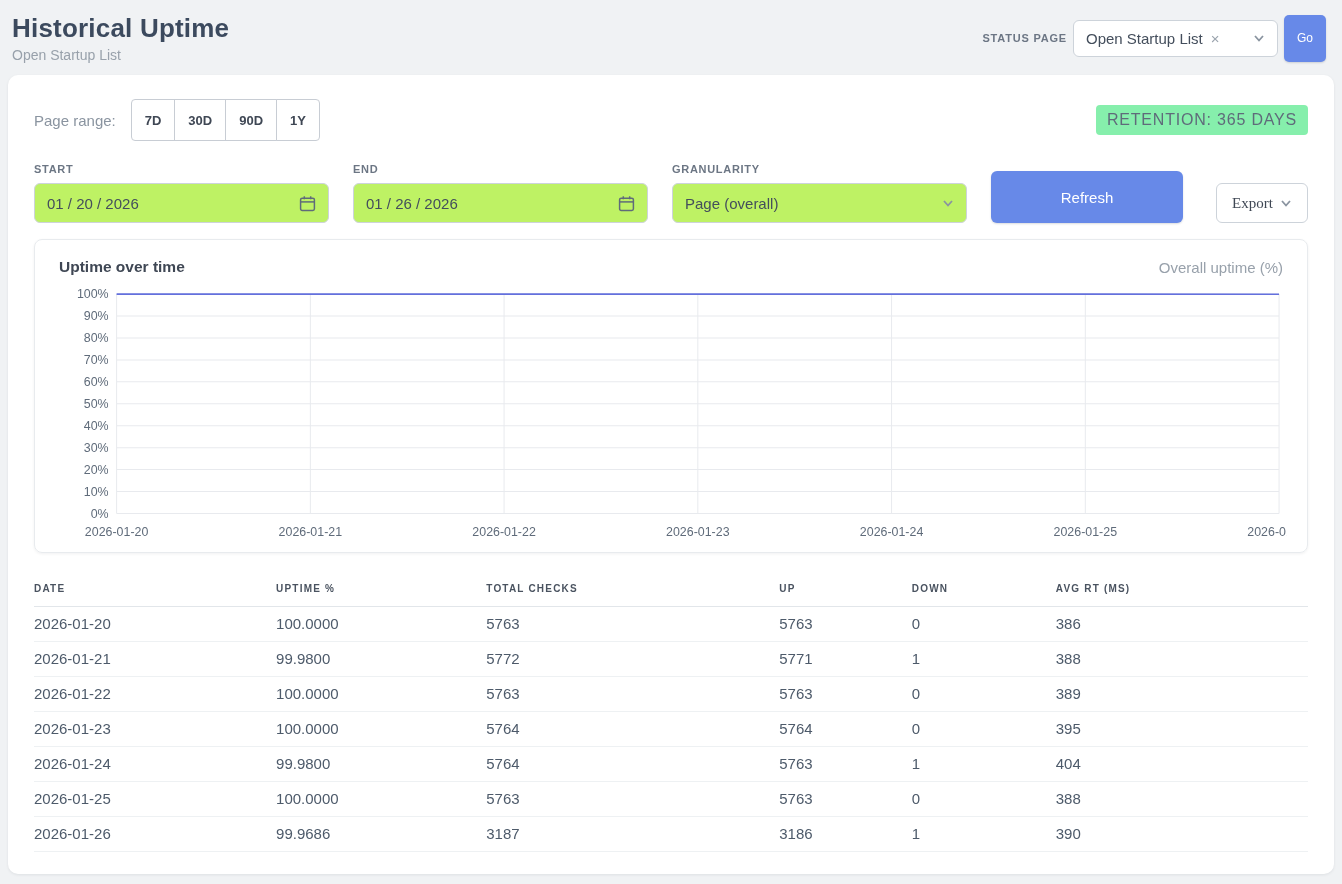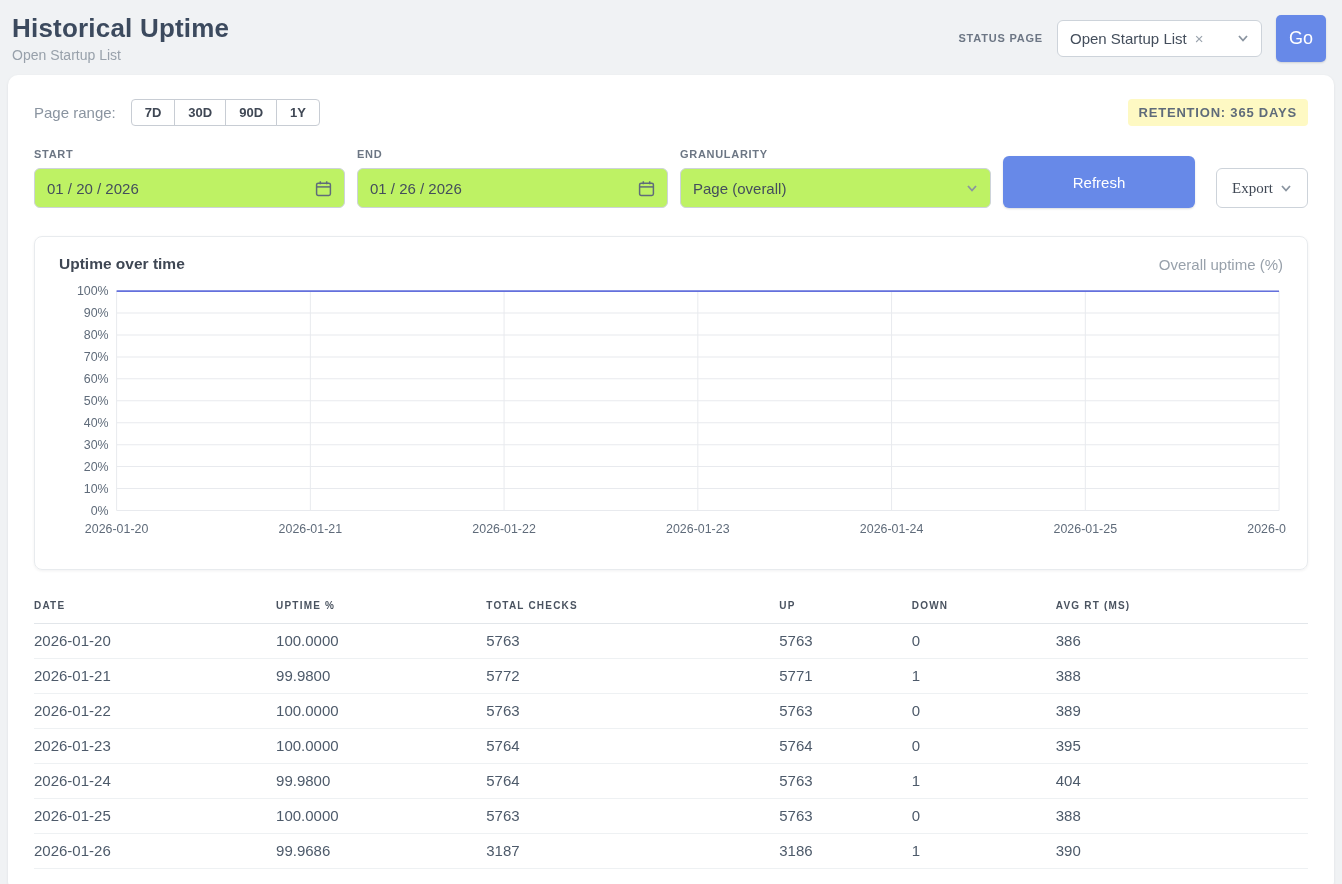--- a/index.html
+++ b/index.html
@@ -12,67 +12,67 @@
     overflow: hidden;
   }
 
   
   .page-header {
     display: flex; align-items: center; justify-content: space-between;
     padding: 13px 16px 12px 12px;
   }
   .page-title { font-size: 26px; font-weight: 700; color: #3c4a5e; letter-spacing: .2px; }
   .page-subtitle { font-size: 14px; color: #98a1ab; margin-top: 3px; }
-  .header-right { display: flex; align-items: center; gap: 14px; }
+  .header-right { display: flex; align-items: center; gap: 6px; }
   .small-label {
     font-size: 11px; font-weight: 700; letter-spacing: .8px;
     color: #6c7684; text-transform: uppercase;
   }
   .status-select {
     display: flex; align-items: center; gap: 6px;
     background: #fff; border: 1px solid #cdd3da; border-radius: 6px;
     height: 37px; padding: 0 12px; min-width: 205px; cursor: pointer;
     font-size: 15px; color: #444e5c;
   }
   .status-select .clear { color: #9aa3ad; font-size: 15px; margin-left: 2px; cursor: pointer; }
   .chevron { width: 12px; height: 12px; stroke: #8a94a0; fill: none; stroke-width: 1.8; flex: none; }
   .status-select .chevron { margin-left: auto; }
   .btn { cursor: pointer; border: none; font-family: inherit; }
   .btn-primary {
     background: #6789e8; color: #fff; border-radius: 5px;
     box-shadow: 0 1px 2px rgba(16,24,40,.15);
   }
-  .go-btn { height: 47px; padding: 12px 13px; font-size: 18px; }
+  .go-btn { height: 47px; padding: 12px 13px; font-size: 12px; }
 
   
   .main-card {
     background: #fff; margin: 0 8px; border-radius: 10px;
     box-shadow: 0 1px 3px rgba(16,24,40,.08);
     padding: 24px 26px 16px 26px;
   }
 
   
   .quick-row { display: flex; align-items: center; }
   .quick-label { font-size: 15px; color: #8a94a0; margin-right: 15px; }
   .segmented { display: inline-flex; }
   .segmented .seg-btn {
     background: #fff; border: 1px solid #c8cdd4; color: #3f4754;
     font-size: 13px; font-weight: 600; padding: 5px 13px; margin-left: -1px;
-    height: 27px; line-height: 15px;
+    height: 42px; line-height: 15px;
   }
   .segmented .seg-btn:first-child { border-radius: 4px 0 0 4px; margin-left: 0; }
   .segmented .seg-btn:last-child { border-radius: 0 4px 4px 0; }
   .retention-badge {
-    margin-left: auto; background: #fef9c3; color: #5f6b7a;
-    font-size: 13px; font-weight: 700; letter-spacing: .8px;
+    margin-left: auto; background: #86efac; color: #5f6b7a;
+    font-size: 16px; font-weight: 400; letter-spacing: .8px;
     border-radius: 4px; padding: 6px 11px;
   }
 
   
-  .form-row { display: flex; gap: 12px; margin-top: 22px; align-items: flex-end; }
+  .form-row { display: flex; gap: 24px; margin-top: 22px; align-items: flex-end; }
   .field { flex: 1; }
   .field-label {
     display: block; font-size: 11px; font-weight: 700; letter-spacing: .7px;
     color: #6c7684; margin-bottom: 8px; text-transform: uppercase;
   }
   .input-box {
     display: flex; align-items: center; justify-content: space-between;
     height: 40px; border: 1px solid #cdd3da; border-radius: 6px;
     background: #bef264; padding: 0 12px; font-size: 15px; color: #444e5c;
     cursor: text;
@@ -82,23 +82,23 @@
   .refresh-btn { width: 192px; height: 52px; font-size: 15px; border-radius: 6px; flex: none; }
   .export-btn {
     width: 92px; height: 40px; flex: none; margin-left: 9px;
     display: flex; align-items: center; justify-content: center; gap: 7px;
     background: #fff; border: 1px solid #cdd3da; border-radius: 6px;
     font-size: 15px; color: #3f4754; font-family: Liberation Serif, serif;
   }
 
   
   .chart-card {
-    margin-top: 28px; border: 1px solid #e8ebee; border-radius: 8px;
+    margin-top: 16px; border: 1px solid #e8ebee; border-radius: 8px;
     box-shadow: 0 1px 3px rgba(16,24,40,.06);
-    padding: 18px 20px 24px 20px;
+    padding: 18px 20px 4px 20px;
   }
   .chart-head { display: flex; align-items: center; justify-content: space-between; padding: 0 4px 10px 4px; }
   .chart-title { font-size: 15.5px; font-weight: 700; color: #3f4754; }
   .chart-legend { font-size: 15px; color: #98a1ab; }
   .chart-svg { width: 100%; height: 262px; display: block; }
 
   
   .table-wrap { margin-top: 24px; padding-bottom: 6px; }
   table.uptime-table { width: 100%; border-collapse: collapse; table-layout: fixed; }
   .uptime-table col:nth-child(1) { width: 19%; }

